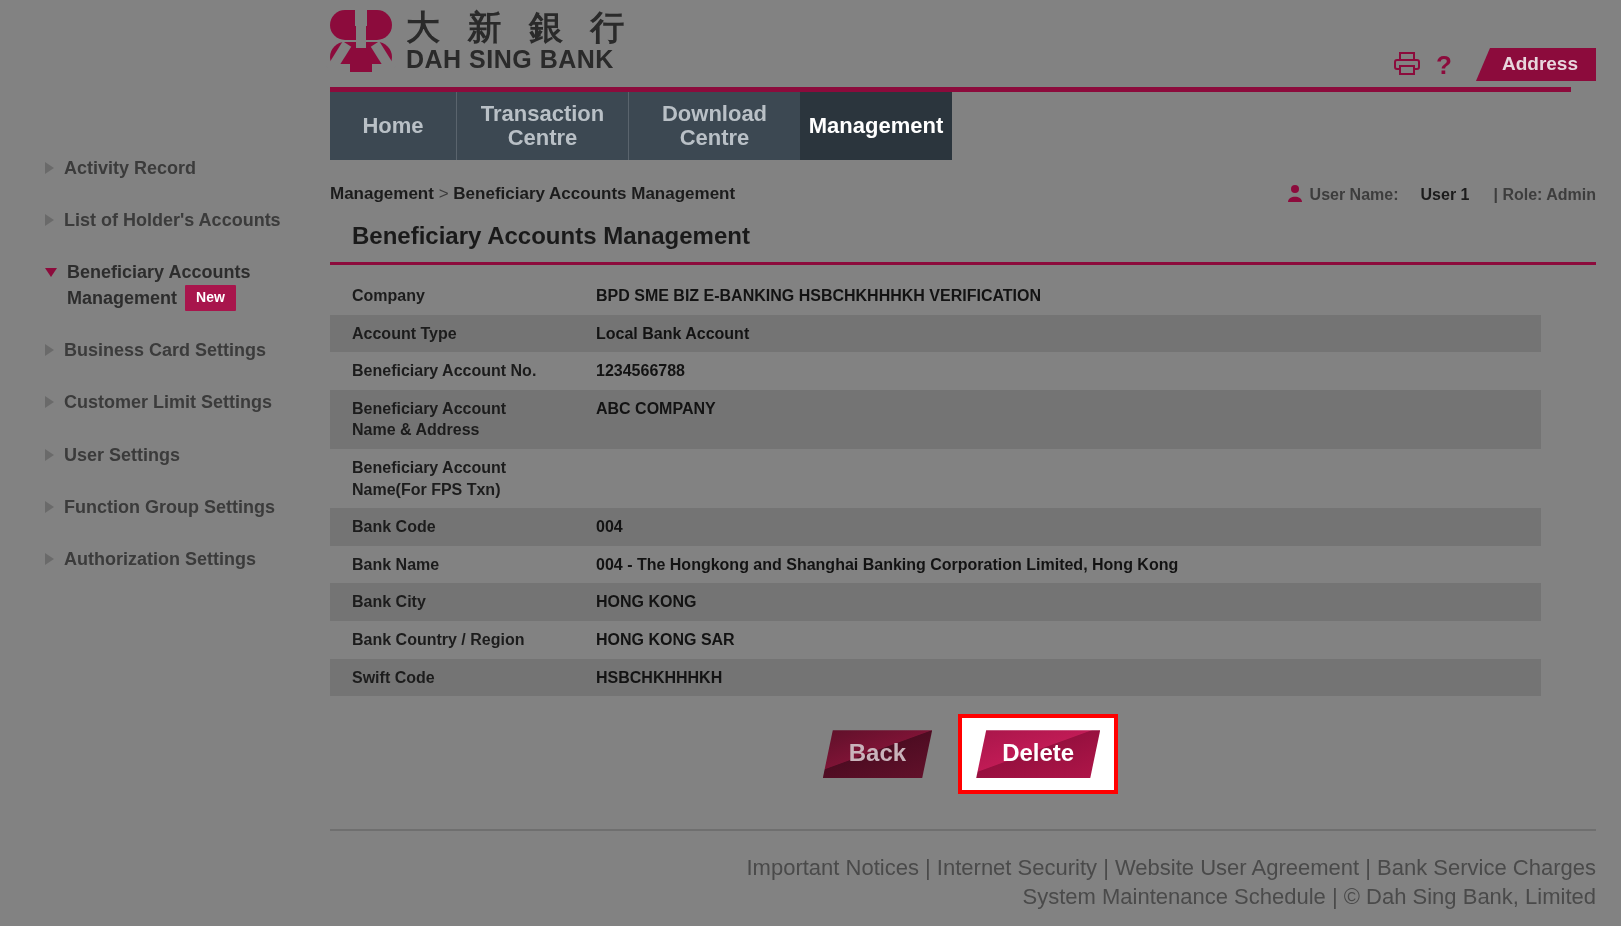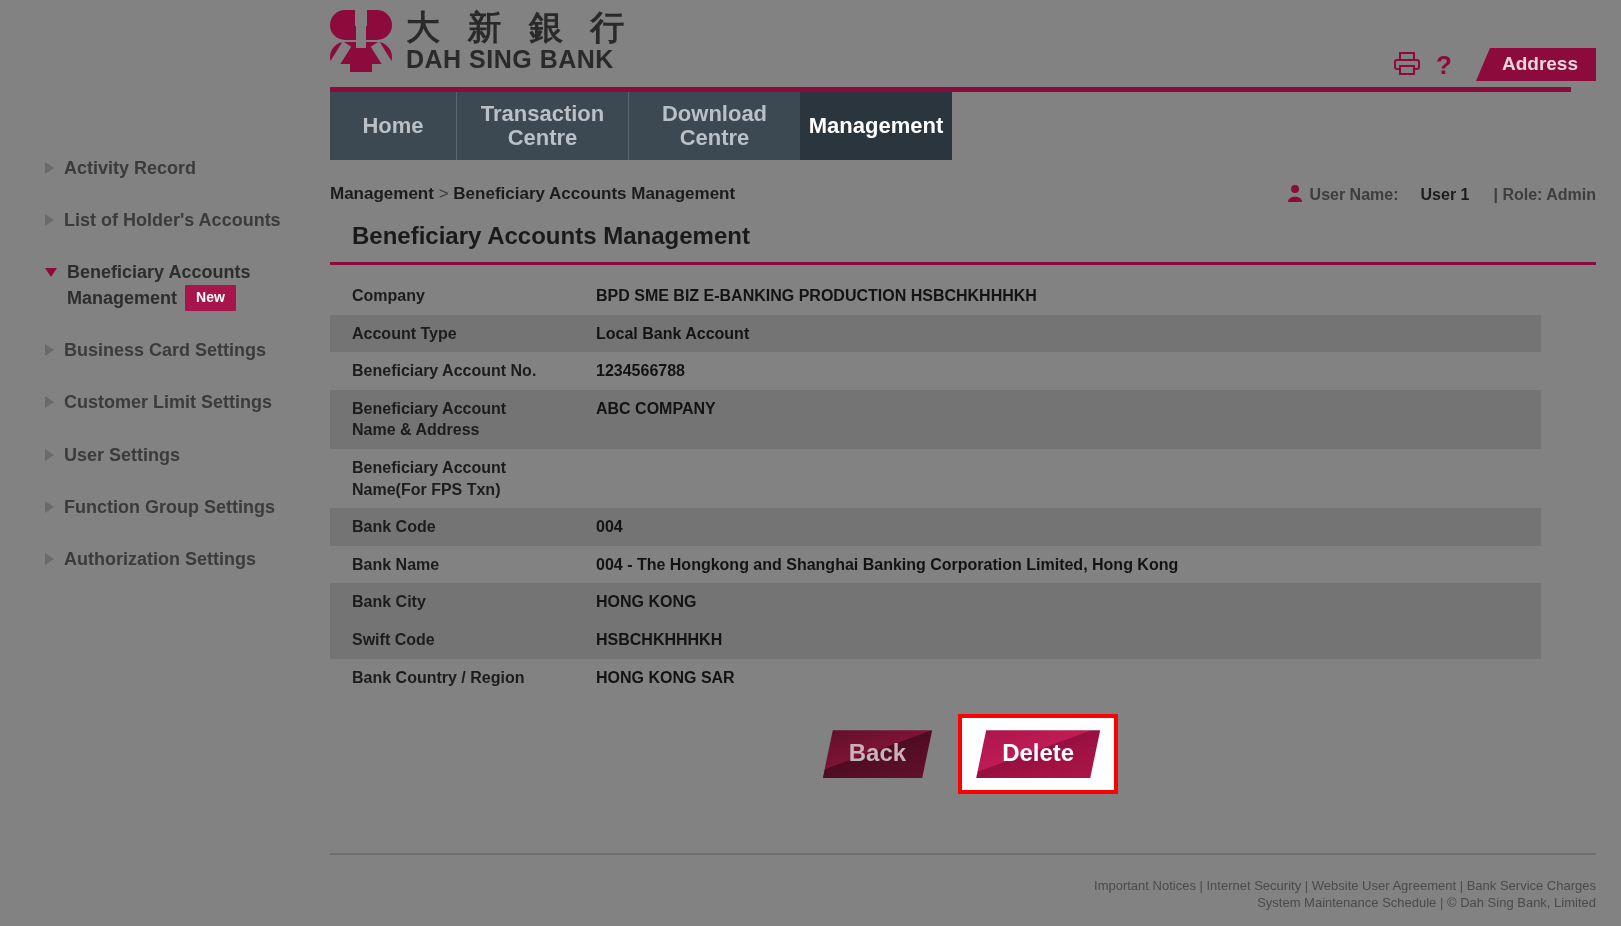--- a/index.html
+++ b/index.html
@@ -296,21 +296,21 @@
     left: 0; right: 25px;
     bottom: 14px;
   }
   .footer-rule {
     height: 2px;
     background: #6f6f6f;
     margin-bottom: 22px;
   }
   .footer-links {
     text-align: right;
-    font-size: 13px;
+    font-size: 22px;
     color: #4a4a4a;
     line-height: 1.35;
   }
   .footer-links span { cursor: pointer; }
   .footer-links .plain { cursor: default; }
 
   
   .menu {
     position: absolute;
     left: 45px;
@@ -489,21 +489,21 @@
       </div>
     </div>
 
     <div class="page-title">Beneficiary Accounts Management</div>
     <div class="title-rule"></div>
 
     <div class="detail-table">
 
       <div class="drow">
         <div class="dlabel">Company</div>
-        <div class="dvalue">BPD SME BIZ E-BANKING PRODUCTION HSBCHKHHHKH</div>
+        <div class="dvalue">BPD SME BIZ E-BANKING HSBCHKHHHKH VERIFICATION</div>
       </div>
 
       <div class="drow shaded">
         <div class="dlabel">Account Type</div>
         <div class="dvalue">Local Bank Account</div>
       </div>
 
       <div class="drow">
         <div class="dlabel">Beneficiary Account No.</div>
         <div class="dvalue">1234566788</div>
@@ -533,28 +533,28 @@
       <div class="drow">
         <div class="dlabel">Bank Name</div>
         <div class="dvalue">004 - The Hongkong and Shanghai Banking Corporation Limited, Hong Kong</div>
       </div>
 
       <div class="drow shaded">
         <div class="dlabel">Bank City</div>
         <div class="dvalue">HONG KONG</div>
       </div>
 
+      <div class="drow">
+        <div class="dlabel">Bank Country / Region</div>
+        <div class="dvalue">HONG KONG SAR</div>
+      </div>
+
       <div class="drow shaded">
         <div class="dlabel">Swift Code</div>
         <div class="dvalue">HSBCHKHHHKH</div>
-      </div>
-
-      <div class="drow">
-        <div class="dlabel">Bank Country / Region</div>
-        <div class="dvalue">HONG KONG SAR</div>
       </div>
 
     </div>
 
     <div class="actions">
       <span class="btn btn-back">Back</span>
       <span class="highlight-box">
         <span class="btn btn-delete">Delete</span>
       </span>
     </div>

